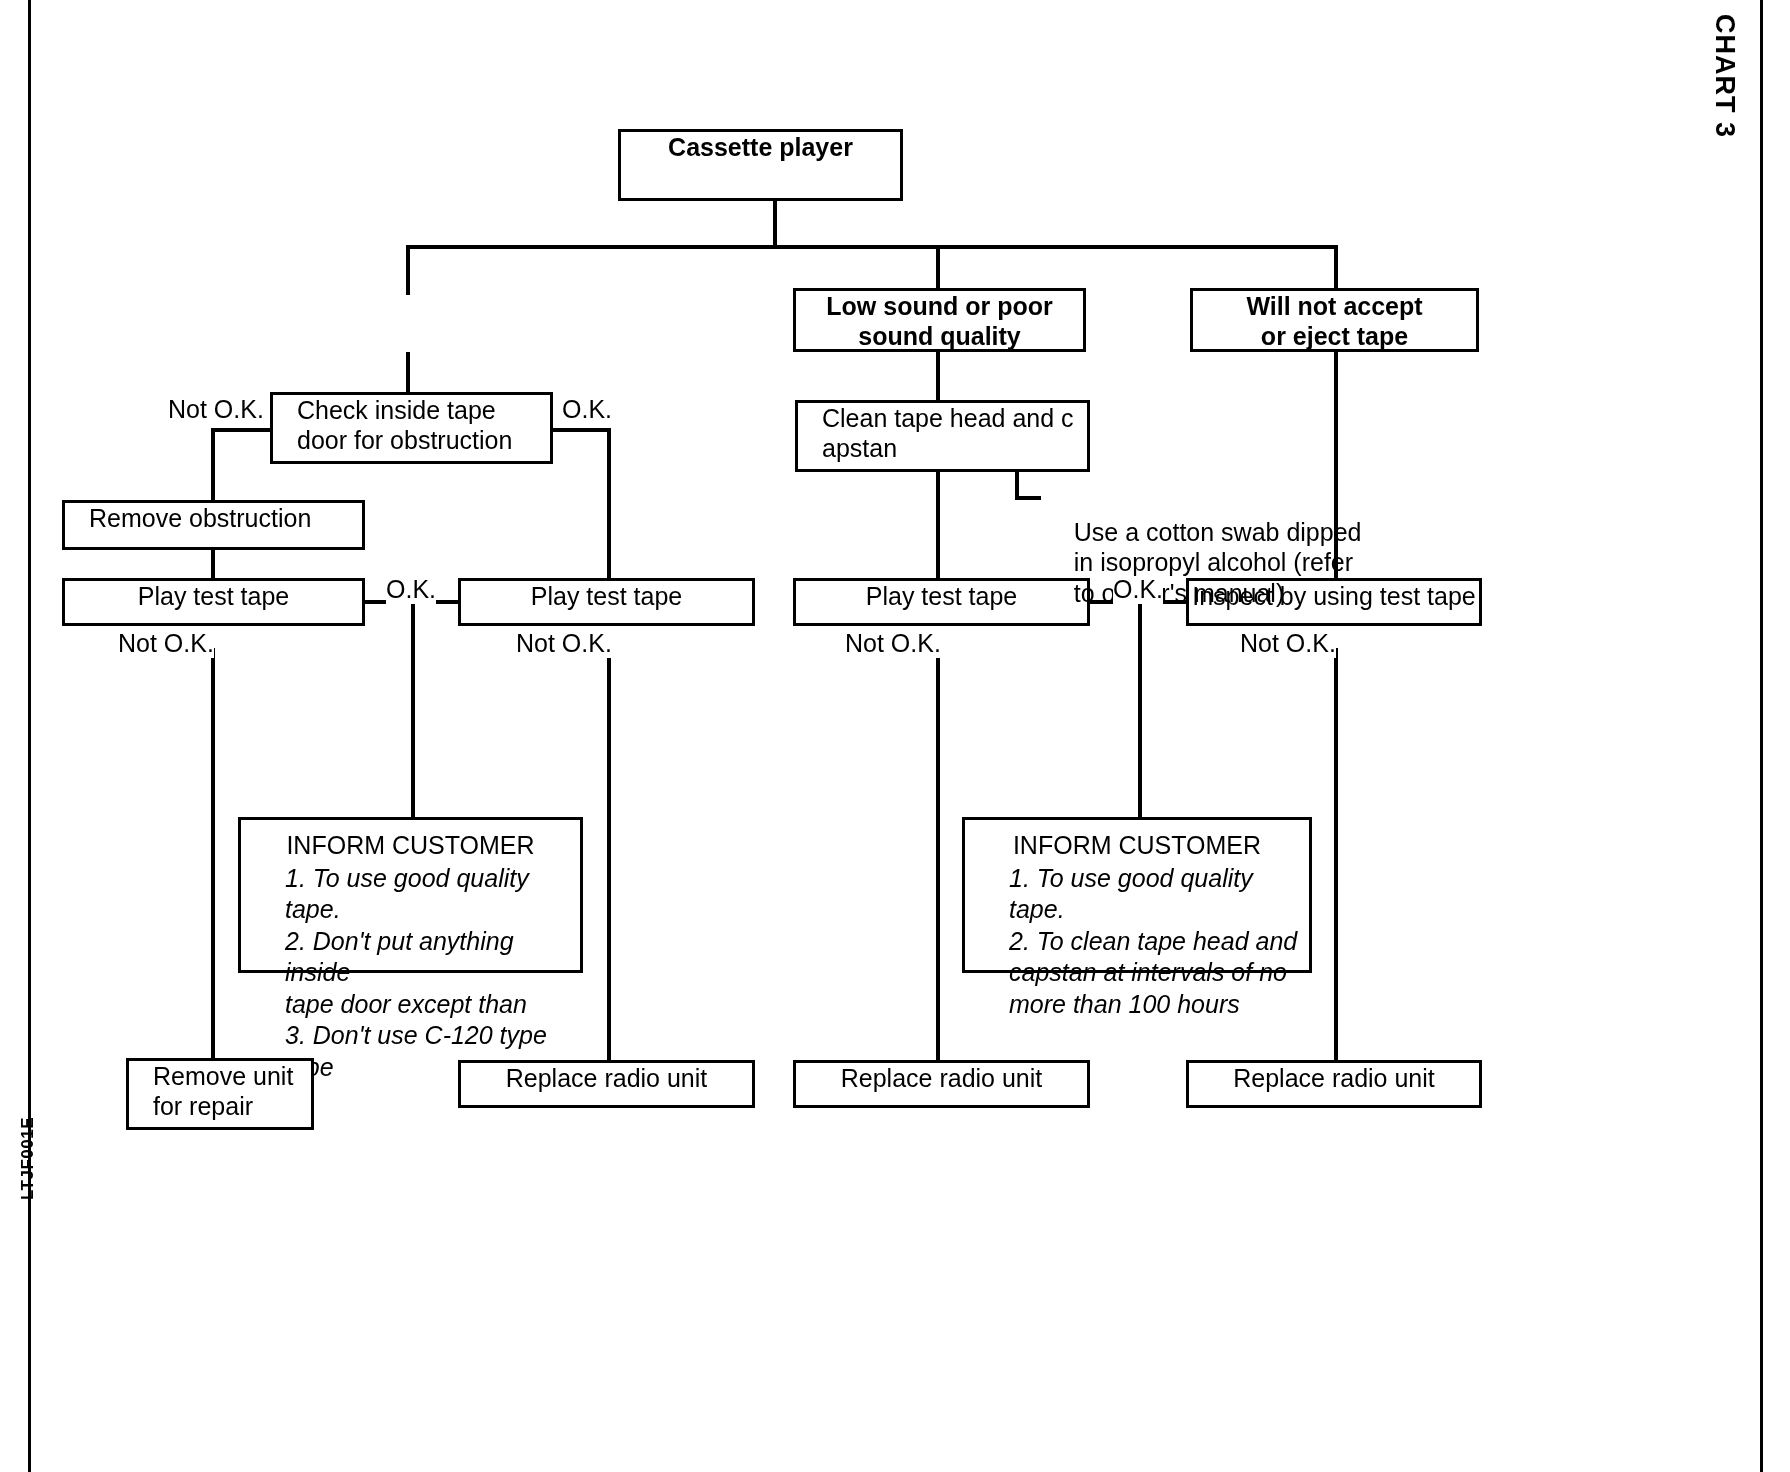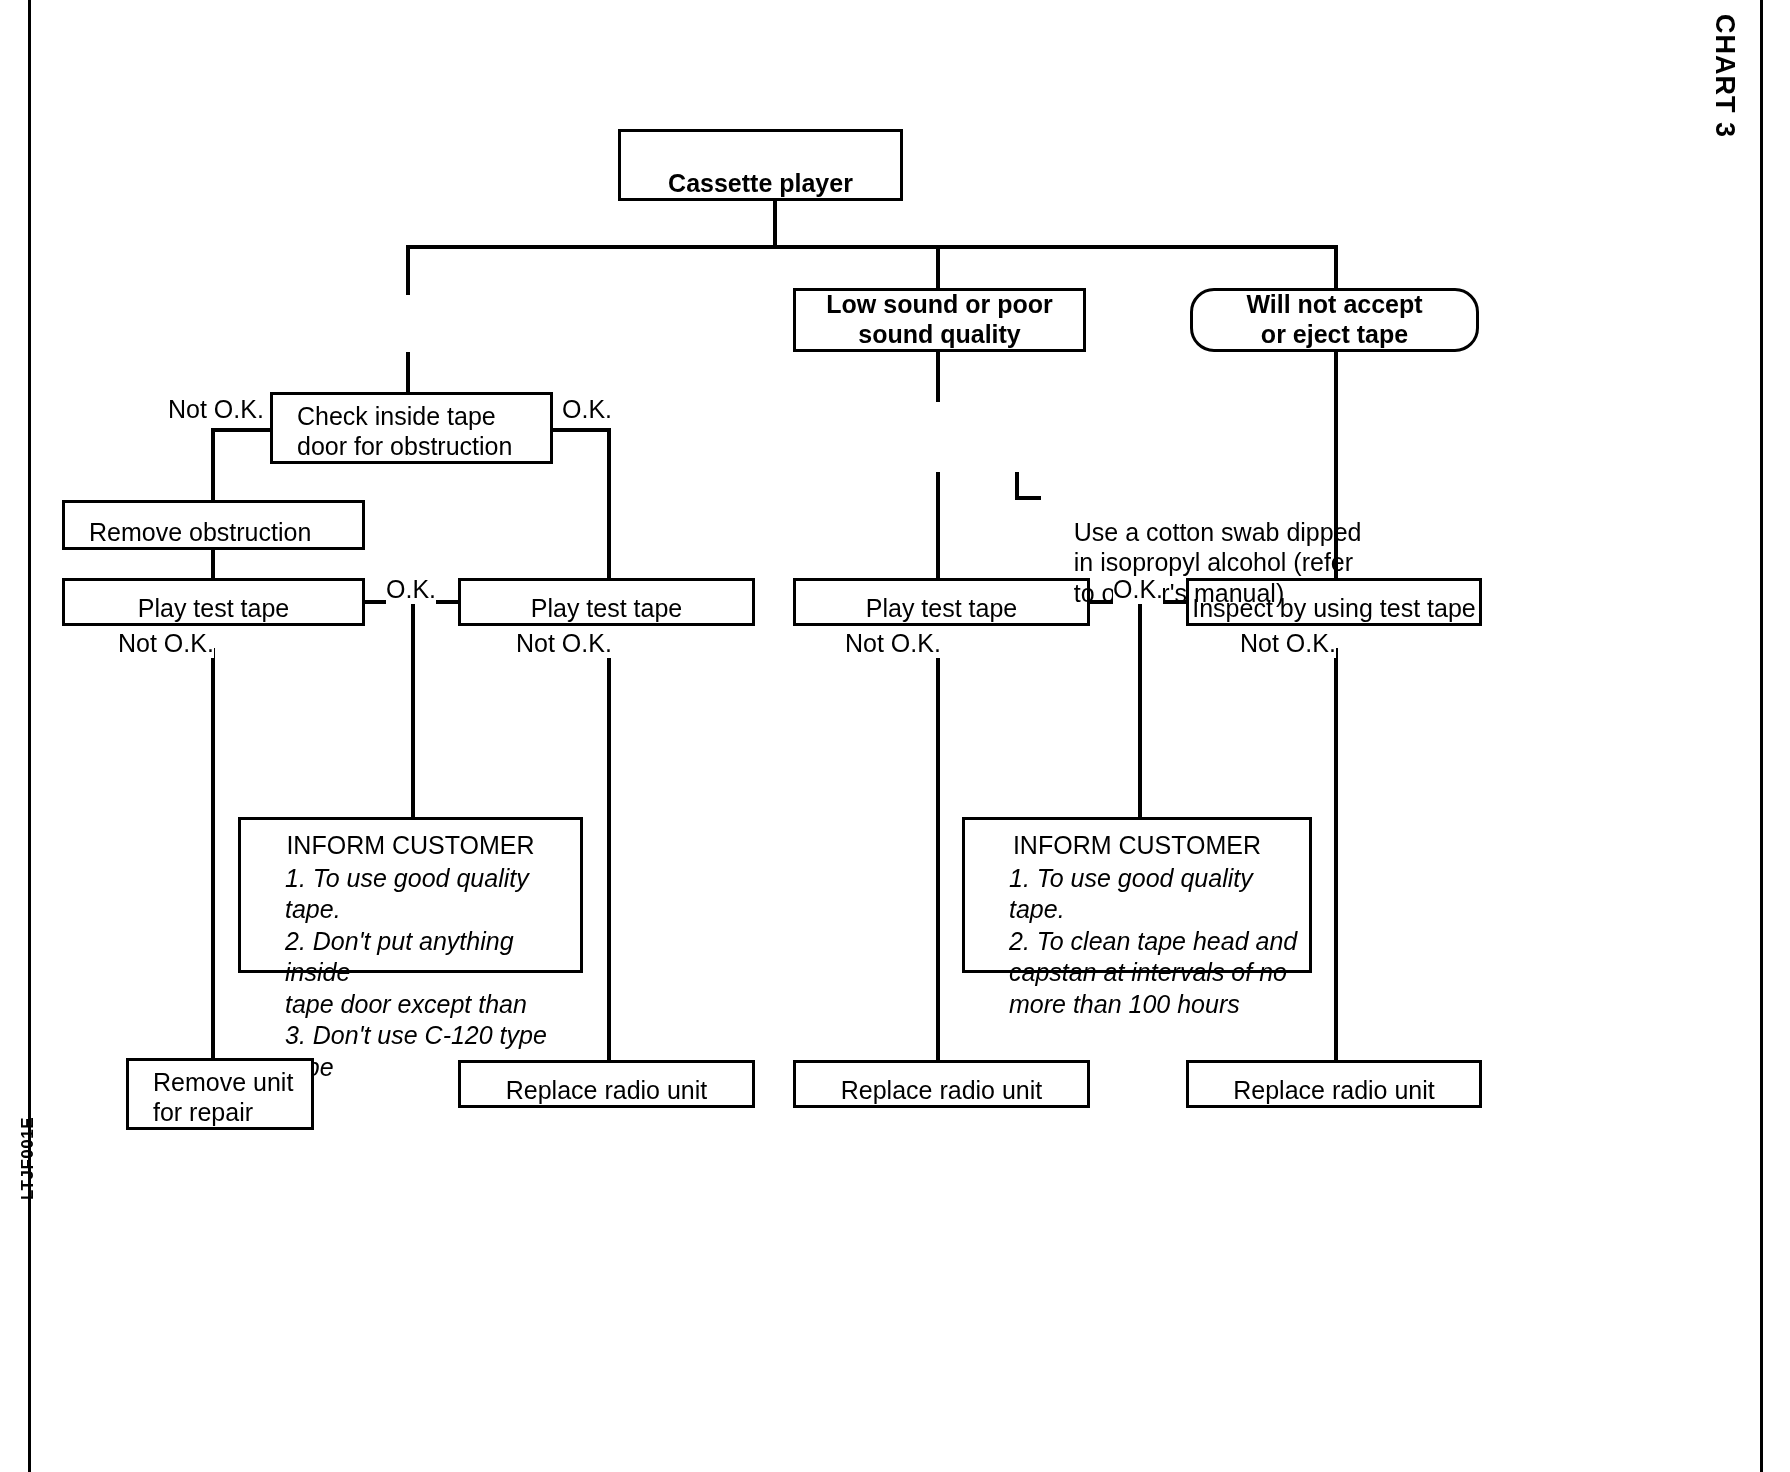--- a/index.html
+++ b/index.html
@@ -34,21 +34,21 @@
     white-space:nowrap;
   }
   
   .box{
     position:absolute;
     box-sizing:border-box;
     border:3px solid #000;
     background:#fff;
     display:flex;
     flex-direction:column;
-    justify-content:flex-end;
+    justify-content:flex-start;
     font-size:25px;
     line-height:1.20;
     z-index:5;
   }
   .box.center{align-items:center;text-align:center;}
   .box.left{align-items:flex-start;text-align:left;padding-left:24px;}
   .box.bold{font-weight:bold;}
   .box .ln{display:block;white-space:pre;}
   
   .inform{
@@ -103,21 +103,21 @@
   <div class="ln-v" style="left:936px;top:245px;width:4px;height:50px;"></div>
 
   <div class="ln-v" style="left:1334px;top:245px;width:4px;height:50px;"></div>
 
 
   <div class="box center bold" style="left:793px;top:288px;width:293px;height:64px;">
     <span class="ln">Low sound or poor</span>
     <span class="ln">sound quality</span>
   </div>
 
-  <div class="box center bold" style="left:1190px;top:288px;width:289px;height:64px;border-radius:24px;">
+  <div class="box center bold" style="left:1190px;top:288px;width:289px;height:64px;">
     <span class="ln">Will not accept</span>
     <span class="ln">or eject tape</span>
   </div>
 
   <div class="ln-v" style="left:406px;top:352px;width:4px;height:42px;"></div>
 
   <div class="box left" style="left:270px;top:392px;width:283px;height:72px;">
     <span class="ln">Check inside tape</span>
     <span class="ln">door for obstruction</span>
   </div>
@@ -168,20 +168,24 @@
     <span class="ln">Remove unit</span>
     <span class="ln">for repair</span>
   </div>
 
   <div class="box center" style="left:458px;top:1060px;width:297px;height:48px;">
     <span class="ln">Replace radio unit</span>
   </div>
 
   <div class="ln-v" style="left:936px;top:352px;width:4px;height:50px;"></div>
 
+  <div class="box left" style="left:795px;top:400px;width:295px;height:72px;">
+    <span class="ln">Clean tape head and c</span>
+    <span class="ln">apstan</span>
+  </div>
 
   <div class="ln-v" style="left:1015px;top:472px;width:4px;height:28px;"></div>
   <div class="ln-h" style="left:1015px;top:496px;width:26px;height:4px;"></div>
 
   <div class="note" style="left:1046px;top:486px;">
     <span class="ln">Use a cotton swab dipped</span>
     <span class="ln">in isopropyl alcohol (refer</span>
     <span class="ln">to owner's manual)</span>
   </div>
 

